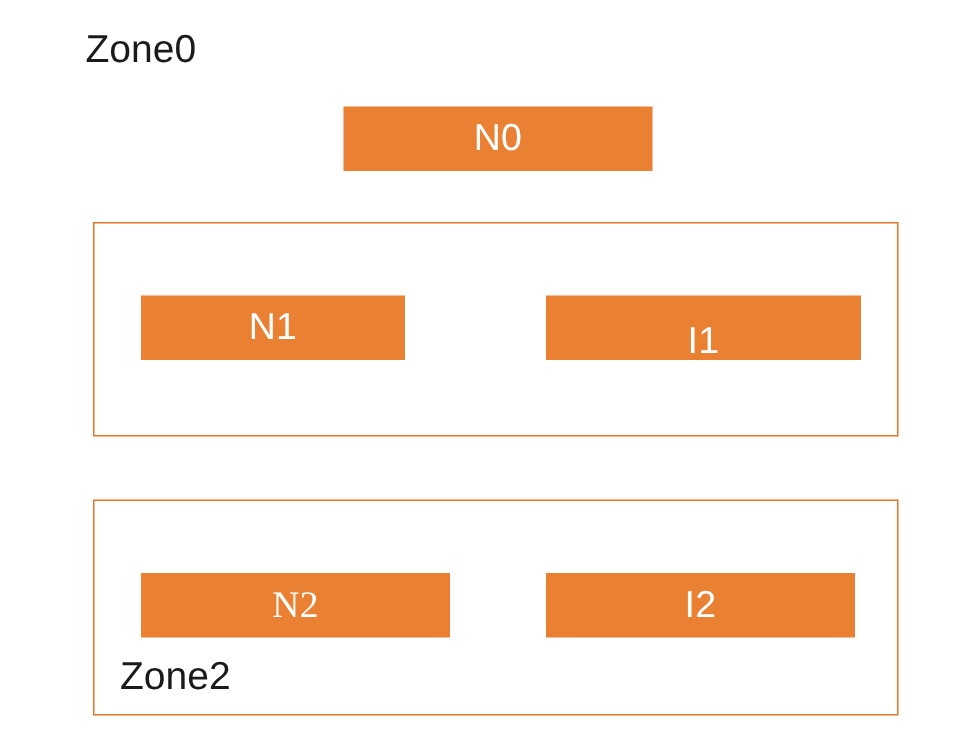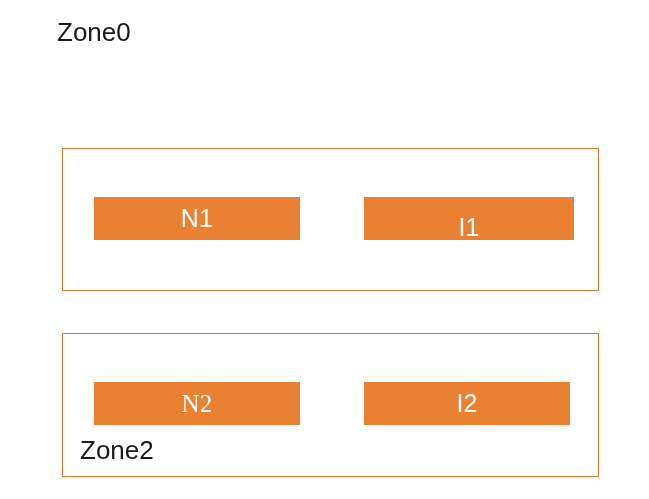--- a/index.html
+++ b/index.html
@@ -58,36 +58,39 @@
     font-family: "Liberation Sans", sans-serif;
     white-space: nowrap;
   }
 
   
   #zone0-label   { left: 57px;  top: 18px; }
 
   #node-n0       { left: 229px; top: 71px;  width: 206px; height: 43px; }
 
   #zone1-box     { left: 62px;  top: 148px; width: 537px; height: 143px; }
-  #node-n1       { left: 94px;  top: 197px; width: 206px; height: 43px; }
+  #node-n1       { left: 94px;  top: 197px; width: 176px; height: 43px; }
   #node-i1       { left: 364px; top: 197px; width: 210px; height: 43px; align-items: flex-end; }
   #zone1-label   { left: 80px;  top: 251px; }
 
   #zone2-box     { left: 62px;  top: 333px; width: 537px; height: 144px; }
   #node-n2       { left: 94px;  top: 382px; width: 206px; height: 43px; font-family: Liberation Serif, serif; }
   #node-i2       { left: 364px; top: 382px; width: 206px; height: 43px; }
   #zone2-label   { left: 80px;  top: 436px; }
 </style>
 </head>
 <body>
 
 <div id="canvas">
 
   <div id="zone0-label" class="zone-label">Zone0</div>
 
+  <div id="node-n0" class="node-box">
+    <span>N0</span>
+  </div>
 
   <div id="zone1-box" class="zone-box"></div>
 
   <div id="node-n1" class="node-box">
     <span>N1</span>
   </div>
 
   <div id="node-i1" class="node-box">
     <span>I1</span>
   </div>

